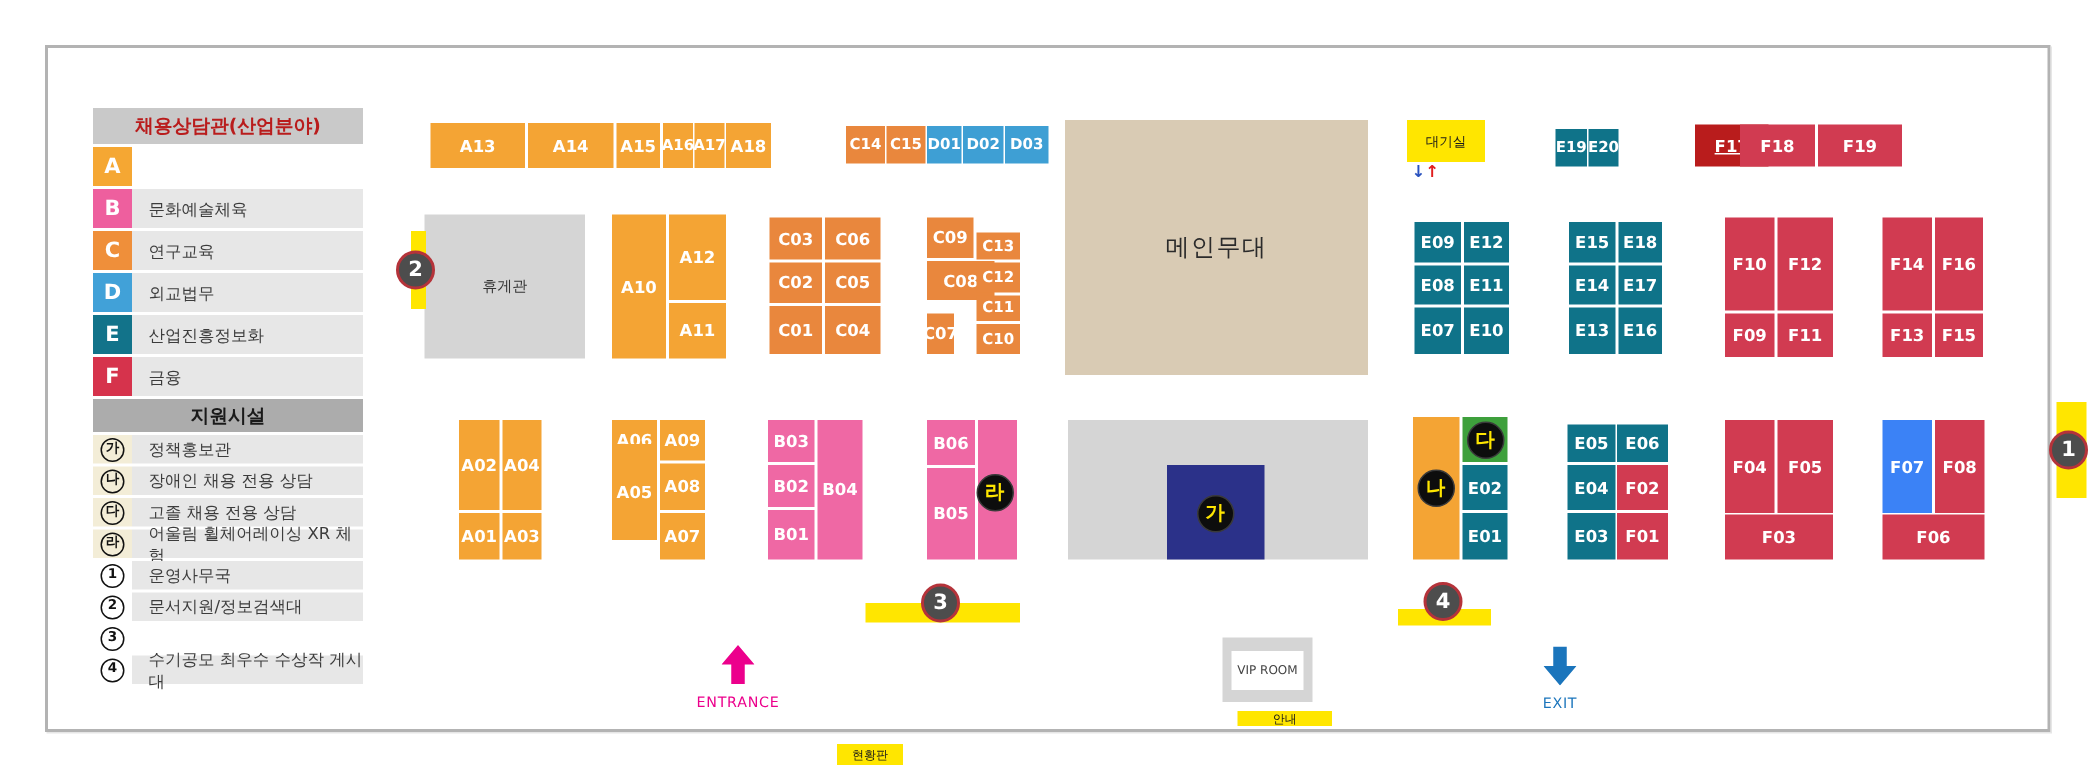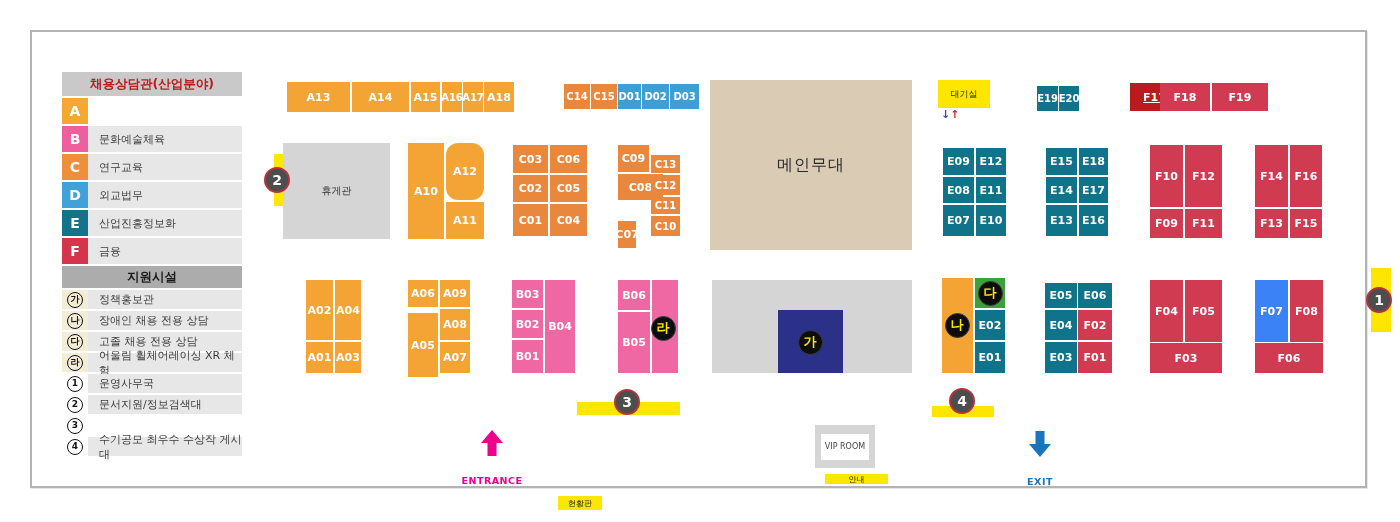--- a/index.html
+++ b/index.html
@@ -19,21 +19,21 @@
   
   .booth{position:absolute;display:flex;align-items:center;justify-content:center;color:#fff;font-weight:bold;font-size:11px;z-index:2;box-sizing:border-box;}
   .area{position:absolute;display:flex;align-items:center;justify-content:center;z-index:1;box-sizing:border-box;}
   .gray{background:#d5d5d5;color:#333;}
   .stage{background:#d9cbb4;color:#2b2b2b;font-size:16px;letter-spacing:1px;}
   .yellowbox{background:#ffe600;color:#1a1a1a;}
   .navyzone{position:absolute;left:778px;top:310px;width:65px;height:63px;background:#2b3189;z-index:2;}
   .ystrip{position:absolute;background:#ffe600;z-index:4;}
   .numcirc{position:absolute;width:26px;height:26px;border-radius:50%;background:#4d4d4d;border:2px solid #b5333a;box-sizing:border-box;color:#fff;font-weight:bold;font-size:14px;display:flex;align-items:center;justify-content:center;z-index:6;}
   .hcirc{position:absolute;width:25px;height:25px;border-radius:50%;background:#0d0d0d;color:#ffe600;font-weight:bold;font-size:13px;display:flex;align-items:center;justify-content:center;z-index:6;border:1px solid #3a3a3a;box-sizing:border-box;}
-  .gatelabel{font-weight:bold;font-size:9.5px;letter-spacing:.5px;margin-top:19px;}
+  .gatelabel{font-weight:normal;font-size:9.5px;letter-spacing:.5px;margin-top:7px;}
   #entrance{position:absolute;left:462px;top:430px;width:60px;display:flex;flex-direction:column;align-items:center;z-index:4;color:#ec008c;}
   #exit{position:absolute;left:1016px;top:431px;width:48px;display:flex;flex-direction:column;align-items:center;z-index:4;color:#1b75bc;}
   #vip-outer{position:absolute;left:815px;top:425px;width:60px;height:43px;background:#d5d5d5;display:flex;align-items:center;justify-content:center;z-index:2;}
   #vip-inner{background:#fff;width:48px;height:26px;display:flex;align-items:center;justify-content:center;font-size:8px;color:#444;}
   #info-strip{position:absolute;left:825px;top:474px;width:63px;height:10px;background:#ffe600;display:flex;align-items:center;justify-content:center;font-size:8px;color:#1a1a1a;z-index:2;}
   #status-strip{position:absolute;left:558px;top:496px;width:44px;height:14px;background:#ffe600;display:flex;align-items:center;justify-content:center;font-size:8px;color:#1a1a1a;z-index:2;}
   #wait-arrows{position:absolute;left:939px;top:108px;background:#fff;padding:0 2px;font-size:11px;font-weight:bold;line-height:13px;z-index:3;}
   .arr-down{color:#2a52be;} .arr-up{color:#e01f1f;}
 </style>
 </head>
@@ -165,31 +165,31 @@
       <div class="booth" style="left: 411px; top: 82px; width: 29px; height: 30px; background: rgb(244, 164, 52);">A15</div>
       <div class="booth" style="left: 442px; top: 82px; width: 20px; height: 30px; background: rgb(244, 164, 52); font-size: 10px;">A16</div>
       <div class="booth" style="left: 463px; top: 82px; width: 20px; height: 30px; background: rgb(244, 164, 52); font-size: 10px;">A17</div>
       <div class="booth" style="left: 484px; top: 82px; width: 30px; height: 30px; background: rgb(244, 164, 52);">A18</div>
       <div class="booth" style="left: 564px; top: 84px; width: 26px; height: 25px; background: rgb(233, 135, 61); font-size: 10px;">C14</div>
       <div class="booth" style="left: 591px; top: 84px; width: 26px; height: 25px; background: rgb(233, 135, 61); font-size: 10px;">C15</div>
       <div class="booth" style="left: 618px; top: 84px; width: 23px; height: 25px; background: rgb(62, 159, 212); font-size: 10px;">D01</div>
       <div class="booth" style="left: 642px; top: 84px; width: 27px; height: 25px; background: rgb(62, 159, 212); font-size: 10px;">D02</div>
       <div class="booth" style="left: 670px; top: 84px; width: 29px; height: 25px; background: rgb(62, 159, 212); font-size: 10px;">D03</div>
       <div class="booth" style="left: 408px; top: 143px; width: 36px; height: 96px; background: rgb(244, 164, 52);">A10</div>
-      <div class="booth" style="left: 446px; top: 143px; width: 38px; height: 57px; background: rgb(244, 164, 52); border-radius: 12px;">A12</div>
+      <div class="booth" style="left: 446px; top: 143px; width: 38px; height: 57px; background: rgb(244, 164, 52);">A12</div>
       <div class="booth" style="left: 446px; top: 202px; width: 38px; height: 37px; background: rgb(244, 164, 52);">A11</div>
       <div class="booth" style="left: 513px; top: 145px; width: 35px; height: 28px; background: rgb(233, 135, 61);">C03</div>
       <div class="booth" style="left: 550px; top: 145px; width: 37px; height: 28px; background: rgb(233, 135, 61);">C06</div>
       <div class="booth" style="left: 513px; top: 175px; width: 35px; height: 27px; background: rgb(233, 135, 61);">C02</div>
       <div class="booth" style="left: 550px; top: 175px; width: 37px; height: 27px; background: rgb(233, 135, 61);">C05</div>
       <div class="booth" style="left: 513px; top: 204px; width: 35px; height: 32px; background: rgb(233, 135, 61);">C01</div>
       <div class="booth" style="left: 550px; top: 204px; width: 37px; height: 32px; background: rgb(233, 135, 61);">C04</div>
       <div class="booth" style="left: 618px; top: 145px; width: 31px; height: 27px; background: rgb(233, 135, 61);">C09</div>
       <div class="booth" style="left: 618px; top: 174px; width: 45px; height: 26px; background: rgb(233, 135, 61);">C08</div>
-      <div class="booth" style="left: 618px; top: 209px; width: 18px; height: 27px; background: rgb(233, 135, 61); margin-top: 12px;">C07</div>
+      <div class="booth" style="left: 618px; top: 209px; width: 18px; height: 27px; background: rgb(233, 135, 61);">C07</div>
       <div class="booth" style="left: 651px; top: 155px; width: 29px; height: 18px; background: rgb(233, 135, 61); font-size: 10px;">C13</div>
       <div class="booth" style="left: 651px; top: 175px; width: 29px; height: 20px; background: rgb(233, 135, 61); font-size: 10px;">C12</div>
       <div class="booth" style="left: 651px; top: 197px; width: 29px; height: 17px; background: rgb(233, 135, 61); font-size: 10px;">C11</div>
       <div class="booth" style="left: 651px; top: 216px; width: 29px; height: 20px; background: rgb(233, 135, 61); font-size: 10px;">C10</div>
       <div class="booth" style="left: 1037px; top: 86px; width: 21px; height: 25px; background: rgb(15, 115, 137); font-size: 10px;">E19</div>
       <div class="booth" style="left: 1059px; top: 86px; width: 20px; height: 25px; background: rgb(15, 115, 137); font-size: 10px;">E20</div>
       <div class="booth" style="left: 943px; top: 148px; width: 31px; height: 27px; background: rgb(15, 115, 137);">E09</div>
       <div class="booth" style="left: 976px; top: 148px; width: 30px; height: 27px; background: rgb(15, 115, 137);">E12</div>
       <div class="booth" style="left: 943px; top: 177px; width: 31px; height: 26px; background: rgb(15, 115, 137);">E08</div>
       <div class="booth" style="left: 976px; top: 177px; width: 30px; height: 26px; background: rgb(15, 115, 137);">E11</div>
@@ -211,21 +211,21 @@
       <div class="booth" style="left: 1255px; top: 145px; width: 33px; height: 62px; background: rgb(209, 59, 81);">F14</div>
       <div class="booth" style="left: 1290px; top: 145px; width: 32px; height: 62px; background: rgb(209, 59, 81);">F16</div>
       <div class="booth" style="left: 1255px; top: 209px; width: 33px; height: 29px; background: rgb(209, 59, 81);">F13</div>
       <div class="booth" style="left: 1290px; top: 209px; width: 32px; height: 29px; background: rgb(209, 59, 81);">F15</div>
       <div class="booth" style="left: 306px; top: 280px; width: 27px; height: 60px; background: rgb(244, 164, 52);">A02</div>
       <div class="booth" style="left: 335px; top: 280px; width: 26px; height: 60px; background: rgb(244, 164, 52);">A04</div>
       <div class="booth" style="left: 306px; top: 342px; width: 27px; height: 31px; background: rgb(244, 164, 52);">A01</div>
       <div class="booth" style="left: 335px; top: 342px; width: 26px; height: 31px; background: rgb(244, 164, 52);">A03</div>
       <div class="booth" style="left: 408px; top: 280px; width: 30px; height: 27px; background: rgb(244, 164, 52);">A06</div>
       <div class="booth" style="left: 440px; top: 280px; width: 30px; height: 27px; background: rgb(244, 164, 52);">A09</div>
-      <div class="booth" style="left: 408px; top: 313px; width: 30px; height: 64px; background: rgb(244, 164, 52);">A05</div>
+      <div class="booth" style="left: 408px; top: 296px; width: 30px; height: 64px; background: rgb(244, 164, 52);">A05</div>
       <div class="booth" style="left: 440px; top: 309px; width: 30px; height: 31px; background: rgb(244, 164, 52);">A08</div>
       <div class="booth" style="left: 440px; top: 342px; width: 30px; height: 31px; background: rgb(244, 164, 52);">A07</div>
       <div class="booth" style="left: 512px; top: 280px; width: 31px; height: 28px; background: rgb(239, 104, 164);">B03</div>
       <div class="booth" style="left: 512px; top: 310px; width: 31px; height: 28px; background: rgb(239, 104, 164);">B02</div>
       <div class="booth" style="left: 512px; top: 340px; width: 31px; height: 33px; background: rgb(239, 104, 164);">B01</div>
       <div class="booth" style="left: 545px; top: 280px; width: 30px; height: 93px; background: rgb(239, 104, 164);">B04</div>
       <div class="booth" style="left: 618px; top: 280px; width: 32px; height: 30px; background: rgb(239, 104, 164);">B06</div>
       <div class="booth" style="left: 618px; top: 312px; width: 32px; height: 61px; background: rgb(239, 104, 164);">B05</div>
       <div class="booth" style="left: 652px; top: 280px; width: 26px; height: 93px; background: rgb(239, 104, 164);"></div>
       <div class="booth" style="left: 942px; top: 278px; width: 31px; height: 95px; background: rgb(244, 164, 52);"></div>

